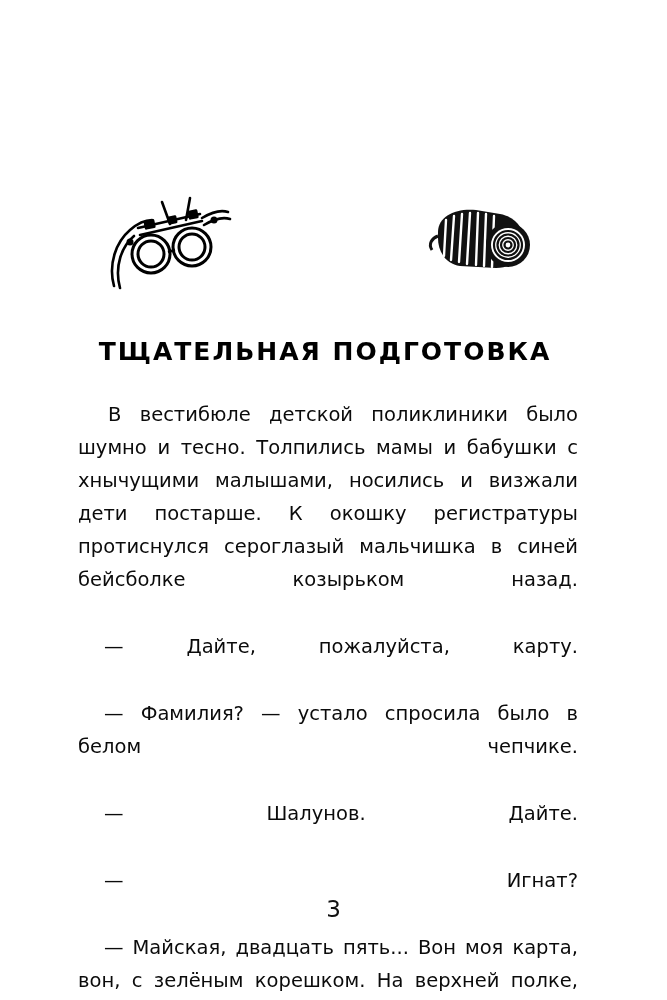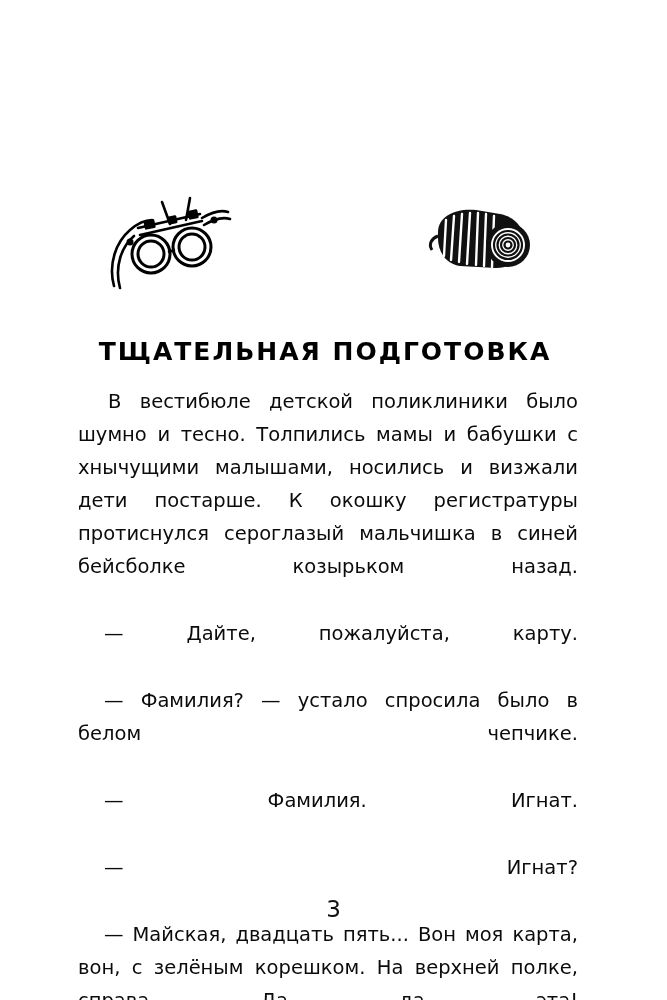--- a/index.html
+++ b/index.html
@@ -73,20 +73,21 @@
     font-family: "DejaVu Sans", sans-serif;
     font-size: 19.5px;
     line-height: 33px;
     color: #0b0b0b;
     text-align: justify;
     text-justify: inter-word;
     hyphens: manual;
   }
   .para.indent {
     text-indent: 30px;
+    margin-top: 13px;
   }
   .para.dialog {
     text-indent: 26px;
   }
   
   .para::after {
     content: "";
     display: inline-block;
     width: 100%;
   }
@@ -178,20 +179,20 @@
       </svg>
     </div>
   </div>
 
   <h1 class="chapter-title">ТЩАТЕЛЬНАЯ ПОДГОТОВКА</h1>
 
   <div class="text-block">
     <p class="para indent">В вестибюле детской поликлиники было шумно и тесно. Толпились мамы и бабушки с хнычущими малышами, носились и визжали дети постарше. К окошку регистратуры протиснулся сероглазый мальчишка в синей бейсболке козырьком назад.</p>
     <p class="para dialog">— Дайте, пожалуйста, карту.</p>
     <p class="para dialog">— Фамилия? — устало спросила было в белом чепчике.</p>
-    <p class="para dialog">— Фамилия. Игнат.</p>
+    <p class="para dialog">— Шалунов. Дайте.</p>
     <p class="para dialog">— Игнат?</p>
     <p class="para dialog">— Майская, двадцать пять... Вон моя карта, вон, с зелёным корешком. На верхней полке, справа. Да, да, эта!</p>
   </div>
 
   <div class="page-number">3</div>
 
 </div>
 
 </body></html>

